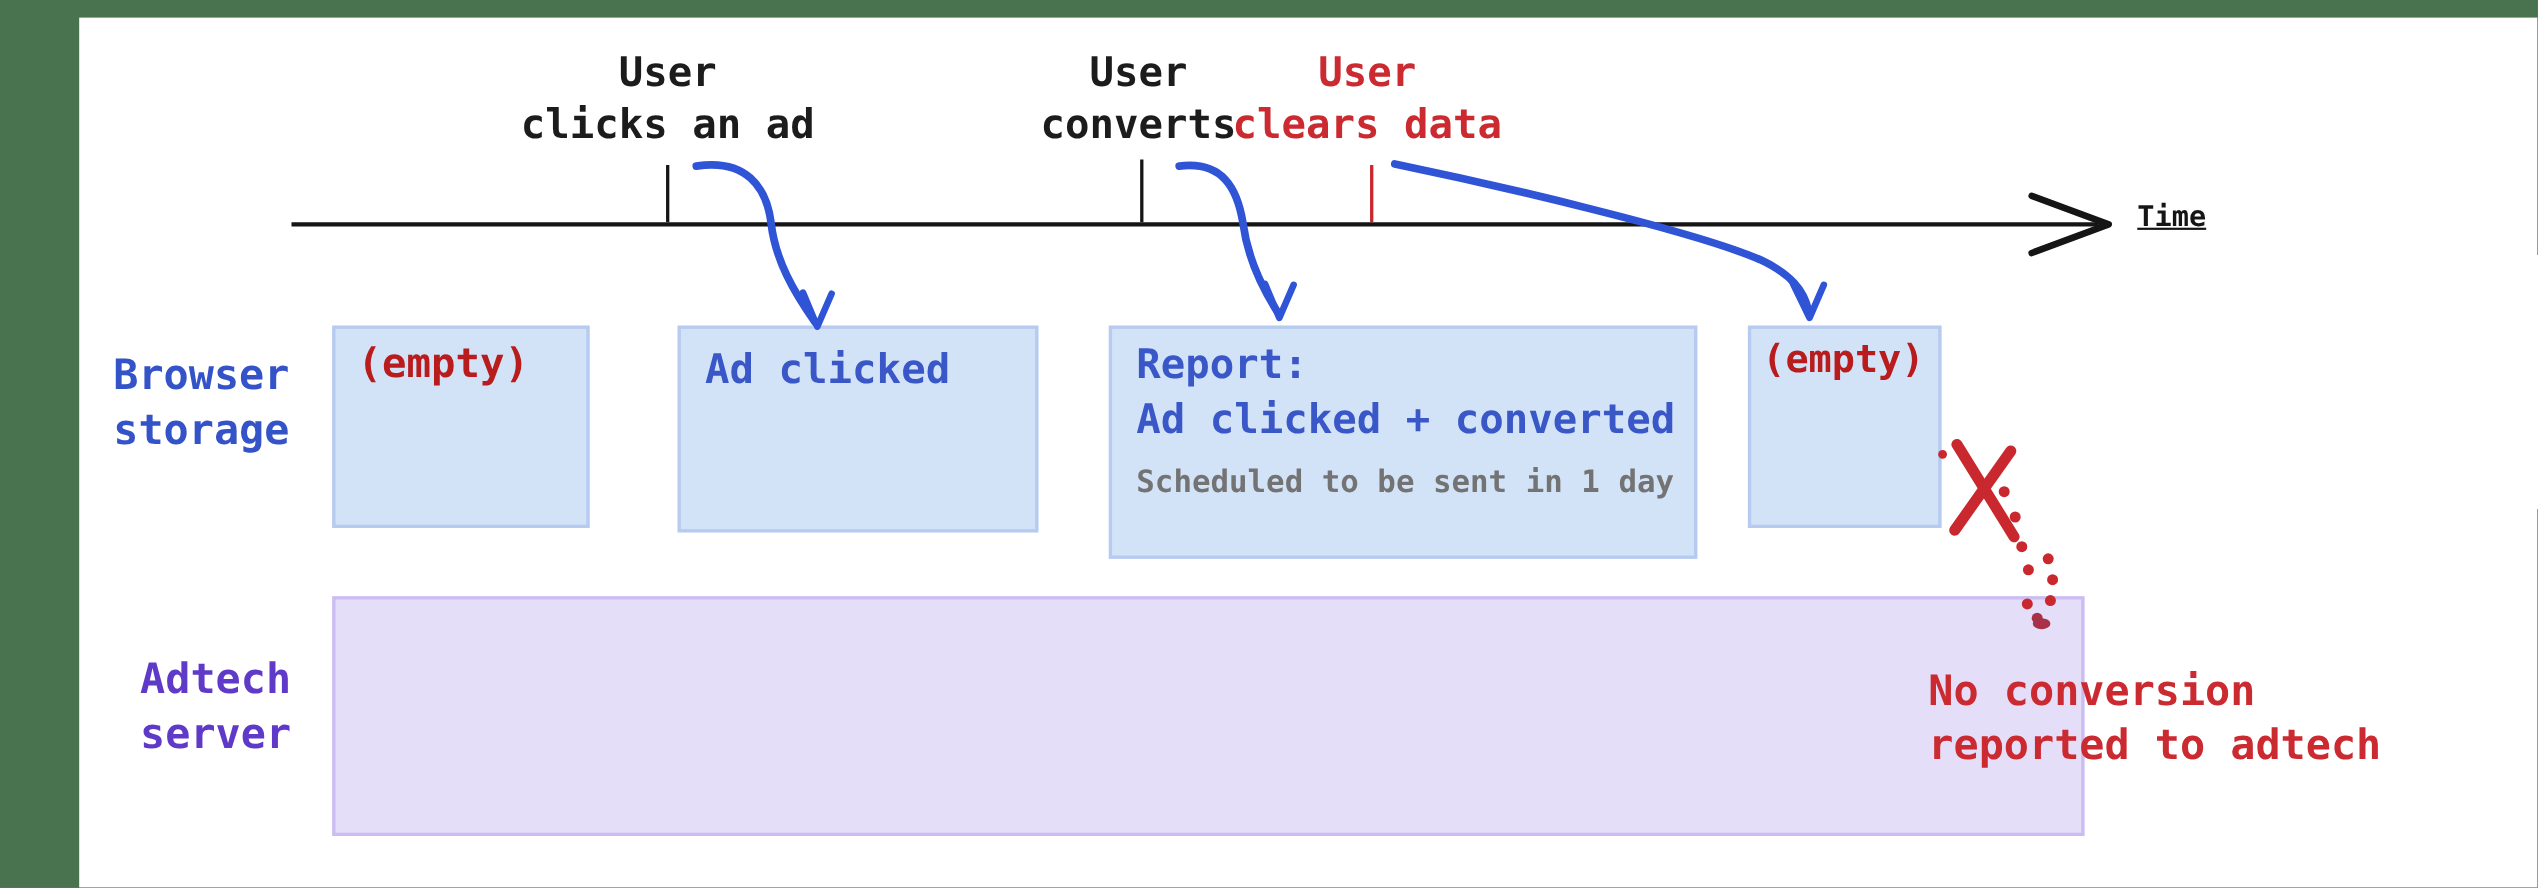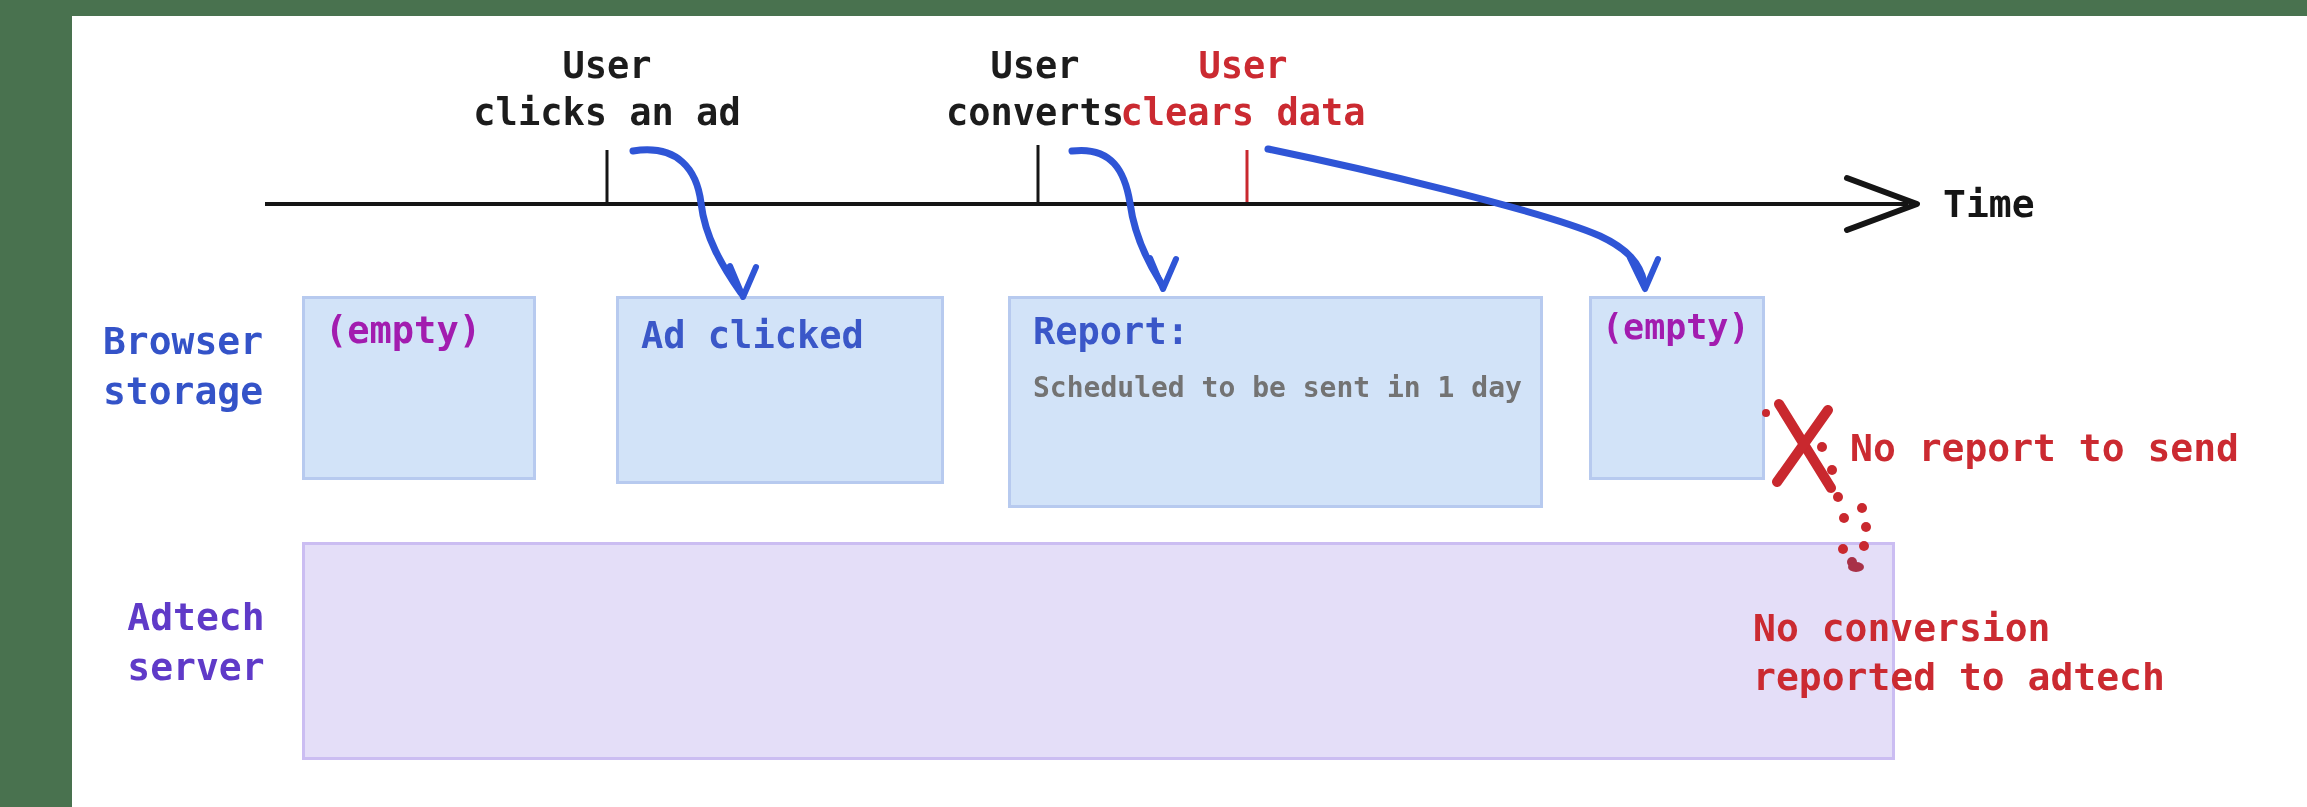--- a/index.html
+++ b/index.html
@@ -3,27 +3,27 @@
 <meta charset="utf-8">
 <style>
   html,body{margin:0;padding:0;background:#49724F;}
   .stage{position:relative;width:2307px;height:807px;background:#49724F;overflow:hidden;
          font-family:"DejaVu Sans Mono","Liberation Mono",monospace;font-weight:bold;}
   .canvas{position:absolute;left:72px;top:16px;right:0;bottom:0;background:#ffffff;}
   .abs{position:absolute;}
   .prelines{white-space:pre-line;}
   .event-label{font-size:37px;line-height:47px;text-align:center;color:#1c1c1c;}
   .event-label.red{color:#CB2A31;}
-  .time-label{font-size:38px;color:#151515;}
+  .time-label{font-size:26px;color:#151515;text-decoration:underline;}
   .row-label{font-size:38px;line-height:50px;text-align:center;}
   .row-label.blue{color:#3453C8;}
   .row-label.purple{color:#5F3AC8;}
   .storage-box{background:#D2E3F8;border:3px solid #B7CAEF;box-sizing:border-box;}
   .server-box{background:#E4DEF8;border:3px solid #CBBDF2;box-sizing:border-box;}
-  .empty-text{font-size:37px;color:#a21caf;}
+  .empty-text{font-size:37px;color:#b91c1c;}
   .box-blue-text{font-size:37px;color:#3A57C8;line-height:50px;}
   .note-orange{font-size:28px;color:#737373;}
   .red-note{font-size:38px;line-height:49px;color:#CB2A31;}
   svg.overlay{position:absolute;left:0;top:0;z-index:5;pointer-events:none;}
   .txt{z-index:6;}
   .boxlayer{z-index:2;}
 </style>
 </head>
 <body>
 
@@ -33,20 +33,21 @@
   <div class="abs boxlayer storage-box" style="left:302px;top:296px;width:234px;height:184px;padding:10px 0 0 20px;">
     <span class="empty-text">(empty)</span>
   </div>
 
   <div class="abs boxlayer storage-box" style="left:616px;top:296px;width:328px;height:188px;padding:12px 0 0 22px;">
     <span class="box-blue-text">Ad clicked</span>
   </div>
 
   <div class="abs boxlayer storage-box" style="left:1008px;top:296px;width:535px;height:212px;padding:8px 0 12px 22px;">
     <div class="box-blue-text">Report:</div>
+    <div class="box-blue-text">Ad clicked + converted</div>
     <div class="note-orange" style="margin-top:14px;">Scheduled to be sent in 1 day</div>
   </div>
 
   <div class="abs boxlayer storage-box" style="left:1589px;top:296px;width:176px;height:184px;padding:8px 0 0 10px;">
     <span class="empty-text" style="font-size:35px;">(empty)</span>
   </div>
 
   <div class="abs boxlayer server-box" style="left:302px;top:542px;width:1593px;height:218px;"></div>
 
   <svg class="overlay" width="2307" height="807" viewBox="0 0 2307 807">
@@ -95,17 +96,16 @@
 clears data</div>
 
   <div class="abs txt time-label" style="left:1943px;top:182px;">Time</div>
 
   <div class="abs txt row-label blue prelines" style="left:33px;top:316px;width:300px;">Browser
 storage</div>
 
   <div class="abs txt row-label purple prelines" style="left:46px;top:592px;width:300px;">Adtech
 server</div>
 
-  <div class="abs txt red-note" style="left:1850px;top:424px;">No report to send</div>
 
   <div class="abs txt red-note prelines" style="left:1753px;top:604px;width:520px;">No conversion
 reported to adtech</div>
 </div>
 
 </body></html>

